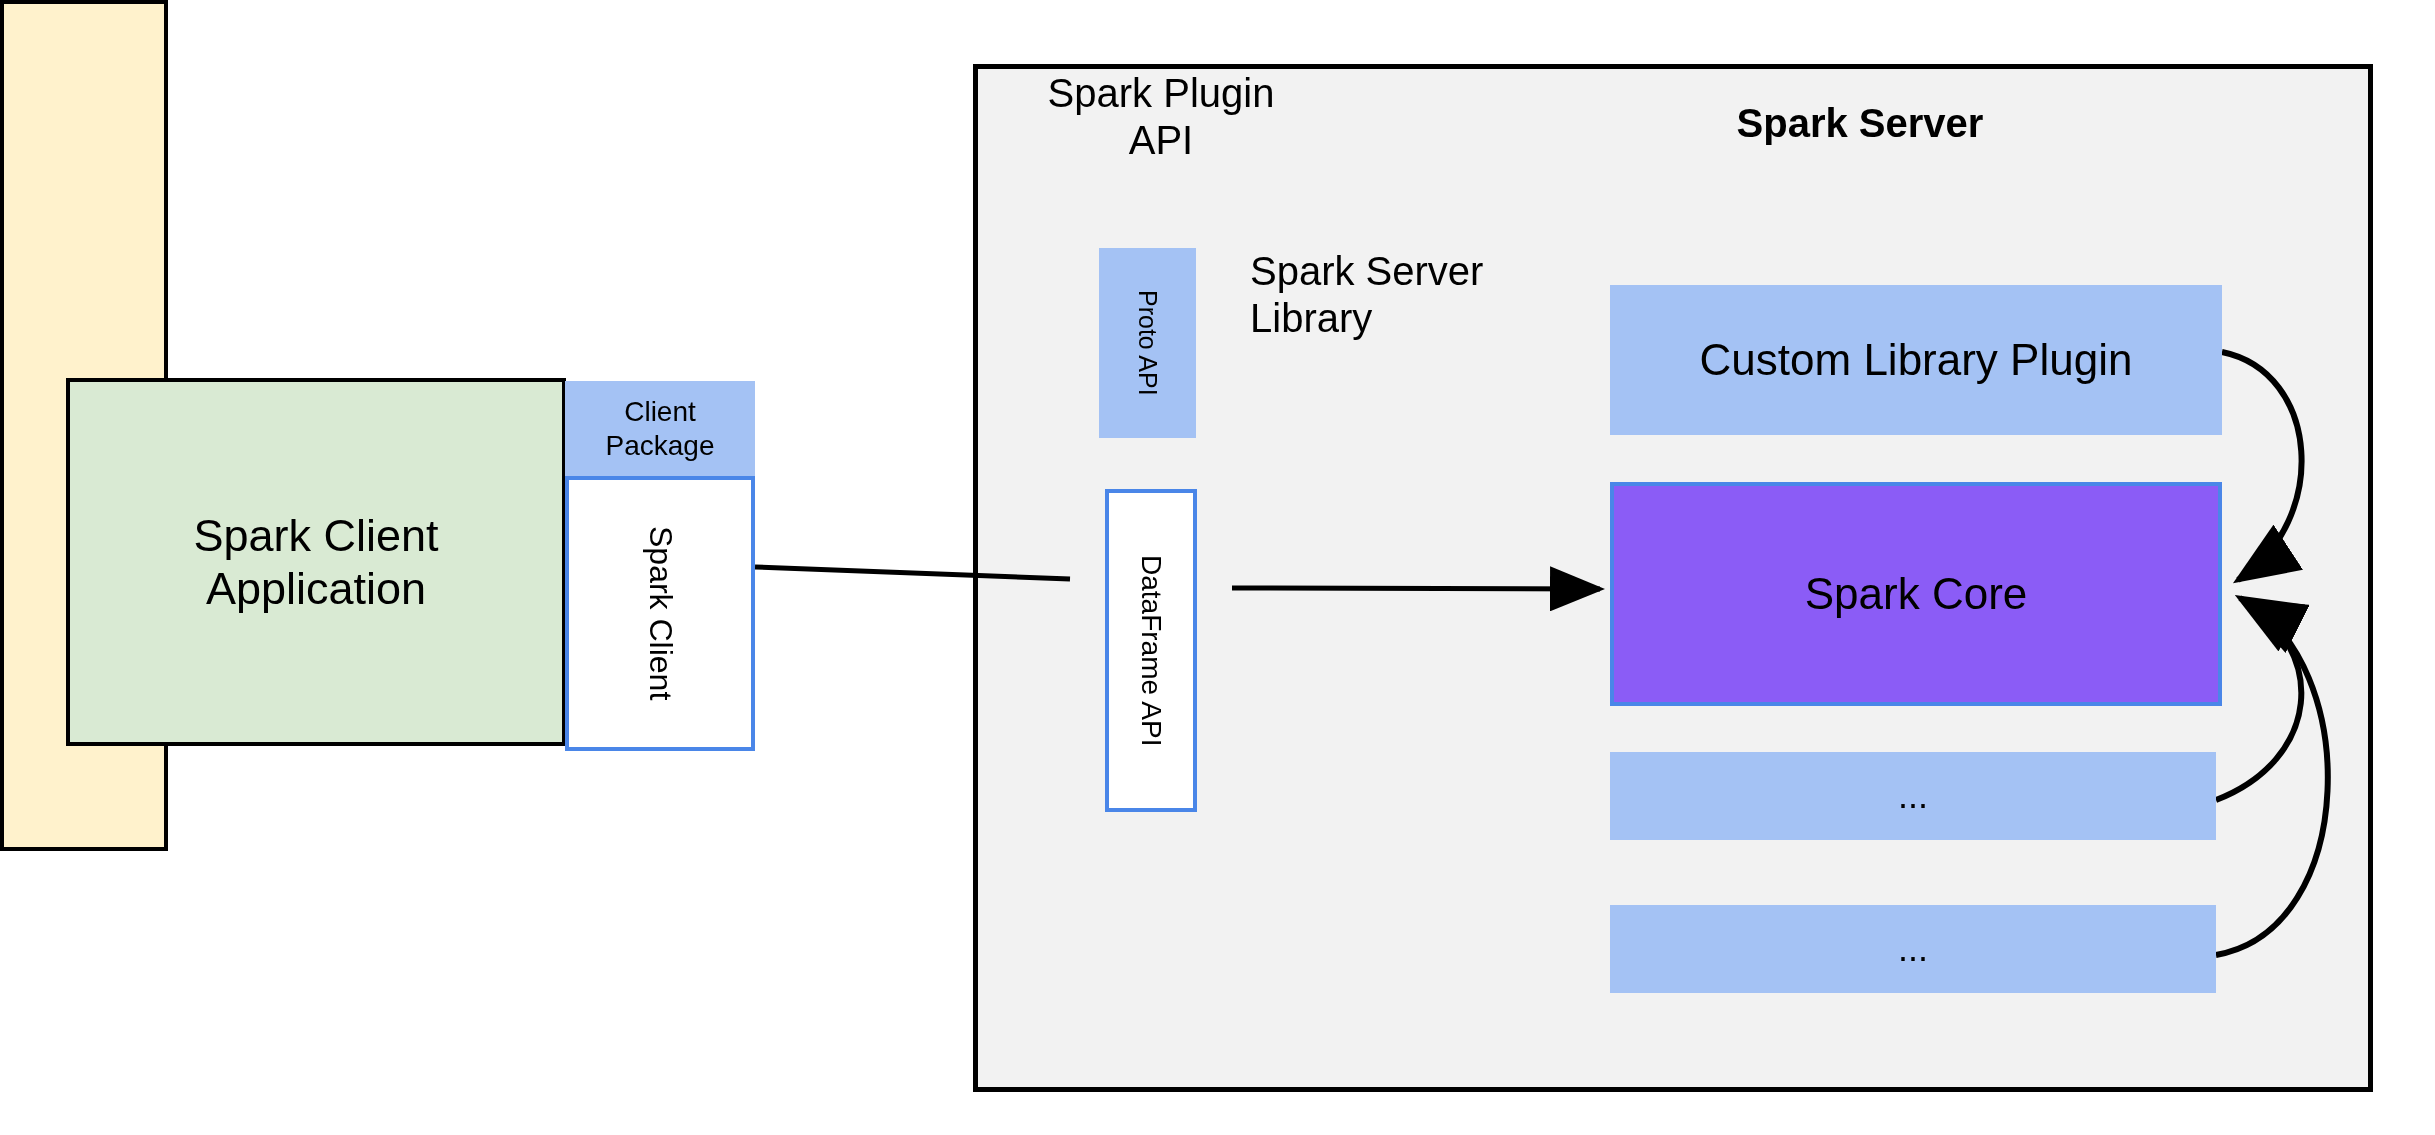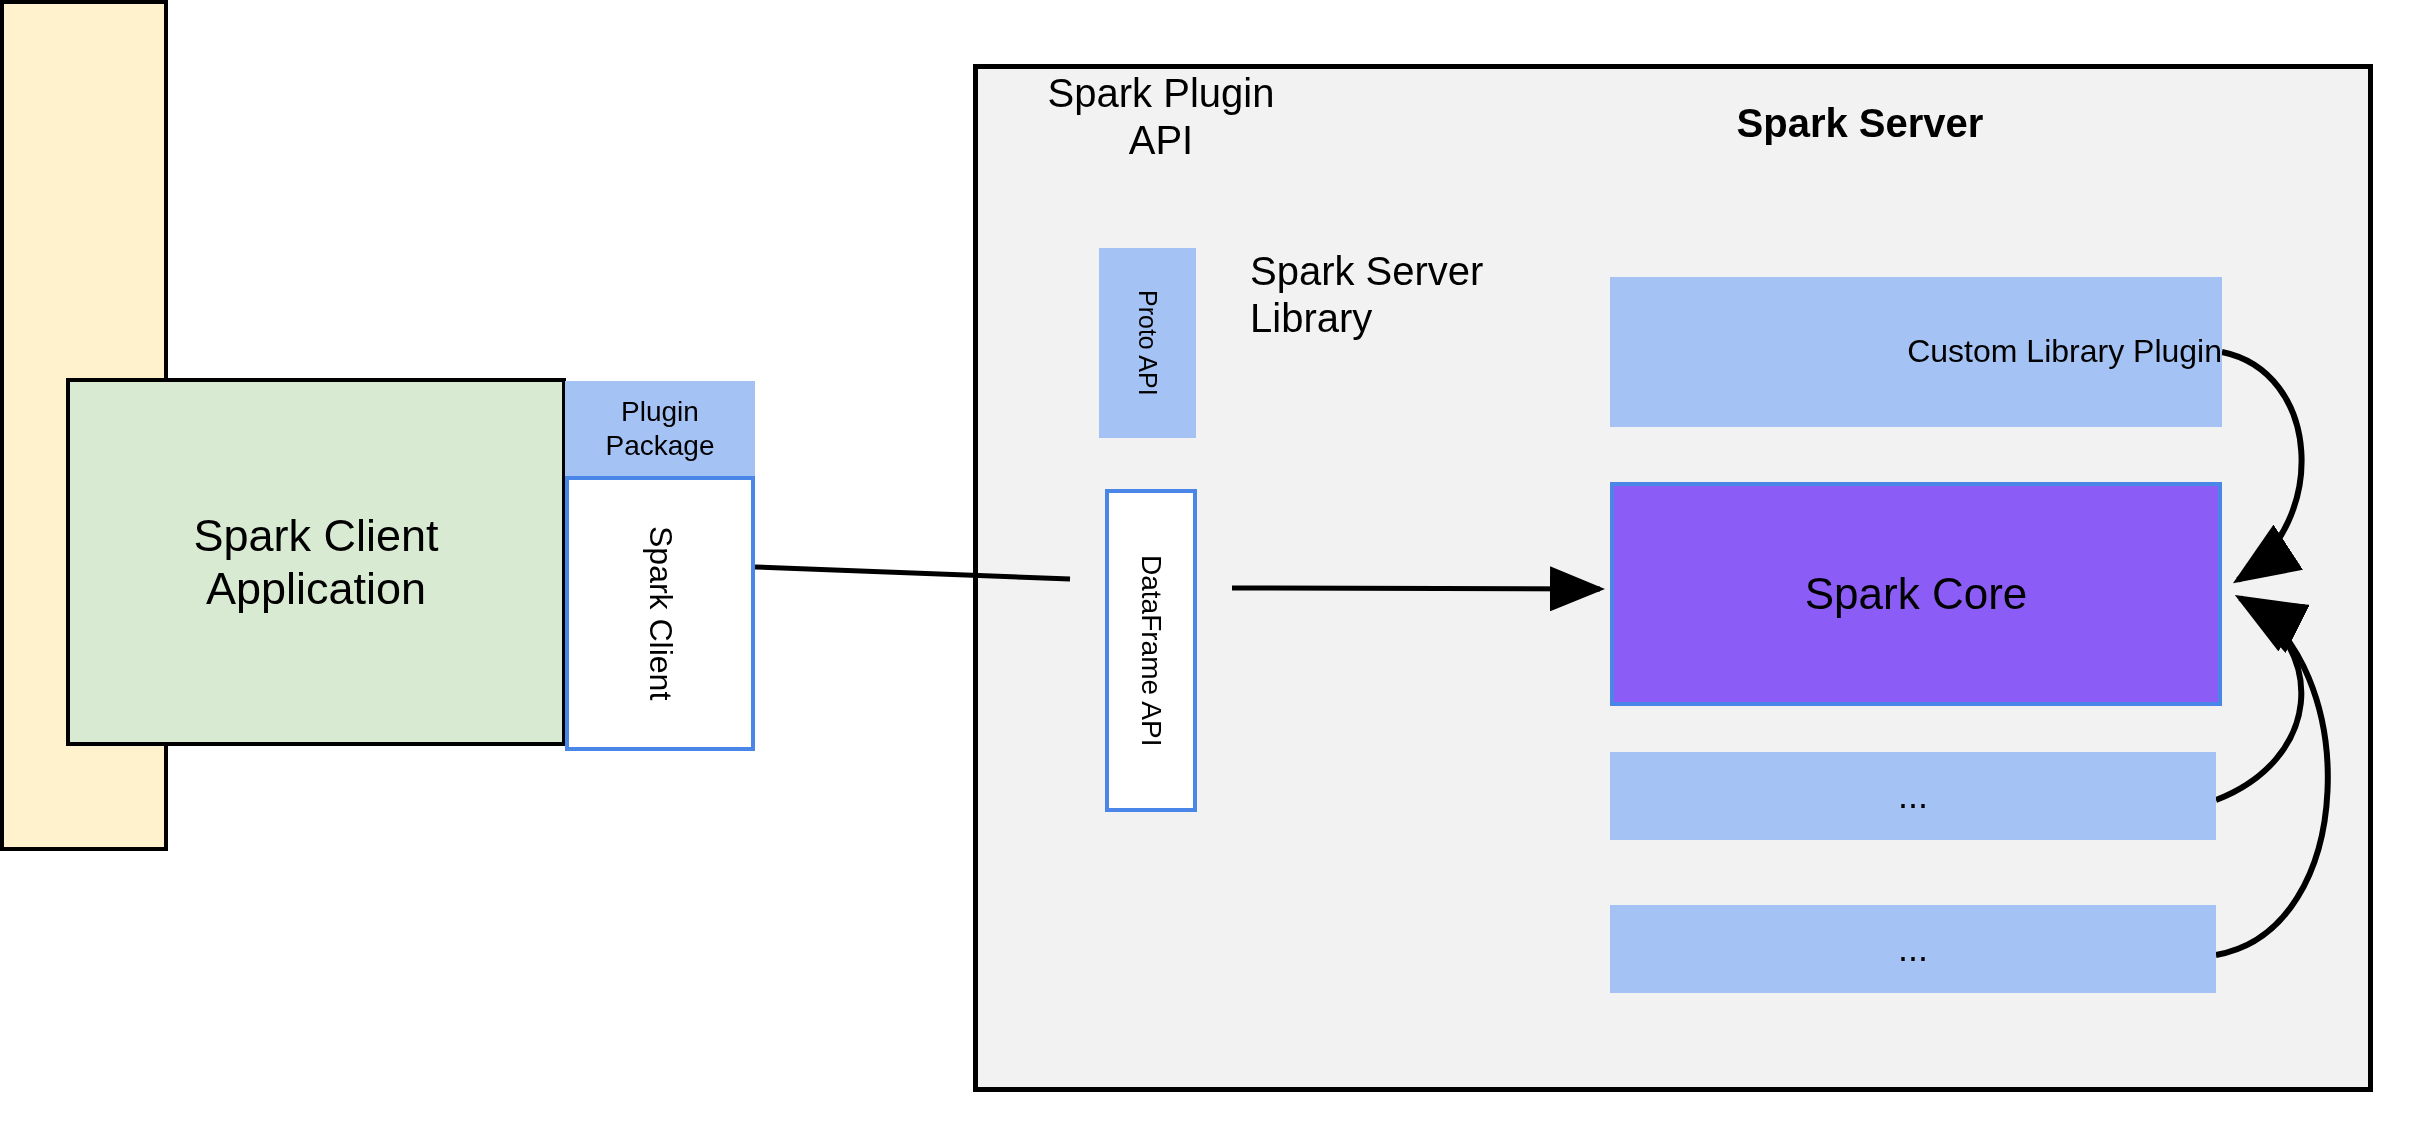--- a/index.html
+++ b/index.html
@@ -144,27 +144,26 @@
     height: 110px;
     font-size: 40px;
     justify-content: flex-start;
     text-align: left;
   }
   #server-library-label .lbl { white-space: pre-line; }
 
   
   #custom-plugin {
     left: 1610px;
-    top: 277px;
+    top: 285px;
     width: 612px;
     height: 150px;
     background: #a4c2f4;
     border: none;
-    font-size: 32px;
-    justify-content: flex-end;
+    font-size: 44px;
   }
   #spark-core {
     left: 1610px;
     top: 482px;
     width: 612px;
     height: 224px;
     background: #8b5cf6;
     border: 4px solid #4a86e8;
     font-size: 44px;
   }
@@ -227,21 +226,21 @@
       <path d="M2216,955 C2360,930 2360,660 2244,602" stroke="#000000" stroke-width="6" fill="none" marker-end="url(#arrowhead)"></path>
     </g>
   </svg>
 
   <div class="node" id="client-app">
     <span class="lbl">Spark Client
 Application</span>
   </div>
 
   <div class="node" id="client-package">
-    <span class="lbl">Plugin
+    <span class="lbl">Client
 Package</span>
   </div>
 
   <div class="node" id="spark-client">
     <span class="vlabel">Spark Client</span>
   </div>
 
   <div class="node" id="connect-api-title">
     <span class="lbl">Spark Plugin
 API</span>

